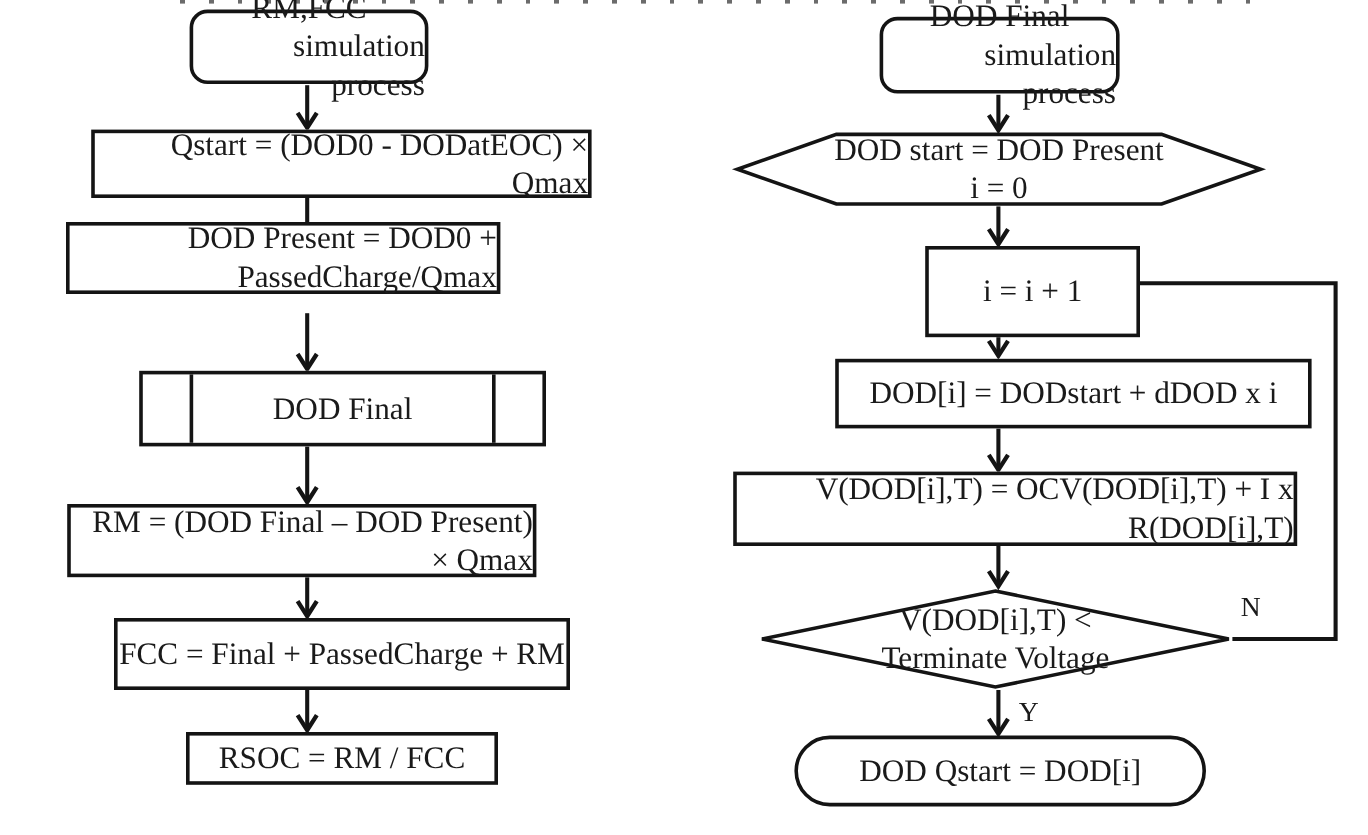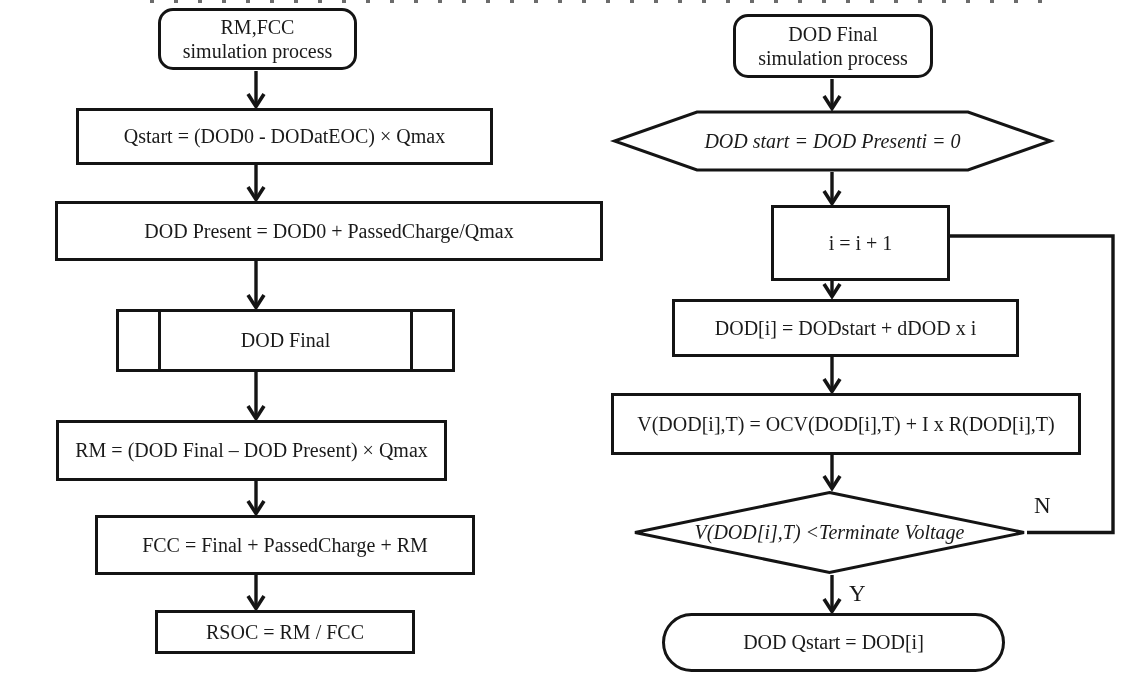--- a/index.html
+++ b/index.html
@@ -7,28 +7,28 @@
     position:relative;width:1140px;height:696px;background:#ffffff;overflow:hidden;
     font-family:"Liberation Serif","DejaVu Serif",serif;color:#1a1a1a;
   }
   .wires{position:absolute;left:0;top:0;width:1140px;height:696px;overflow:visible;}
   .wires path{stroke:#141414;fill:none;}
   .shaft{stroke-width:3.4px;}
   .head{stroke-width:3.6px;stroke-linejoin:miter;}
   .node{
     position:absolute;box-sizing:border-box;background:#fff;
     display:flex;flex-direction:column;align-items:center;justify-content:center;
-    text-align:right;font-size:20px;line-height:1.22;z-index:2;
+    text-align:right;font-size:26px;line-height:1.22;z-index:2;
   }
   .proc{border:3px solid #141414;margin-left:28px;}
   .term{border:3.5px solid #141414;border-radius:15px;}
   .oval{border:3.5px solid #141414;border-radius:31px;}
   .shape{border:none;background:transparent;}
   .shape svg{position:absolute;left:0;top:0;overflow:visible;}
-  .shape .lbl{position:relative;z-index:1;display:flex;flex-direction:row;align-items:center;justify-content:center;font-style:italic;}
+  .shape .lbl{position:relative;z-index:1;display:flex;flex-direction:column;align-items:center;justify-content:center;}
   .bar{position:absolute;top:0;bottom:0;width:3px;background:#141414;}
   .edge-label{position:absolute;font-size:23px;z-index:3;}
   .remnant{
     position:absolute;left:150px;top:0;width:905px;height:3px;opacity:.75;
     background:repeating-linear-gradient(90deg,#3a3a3a 0 4px,transparent 4px 24px);
   }
 </style>
 </head>
 <body>
 
@@ -70,21 +70,21 @@
 
   <div class="node term" style="left:158px;top:8px;width:199px;height:62px">
     <div>RM,FCC</div>
     <div>simulation process</div>
   </div>
 
   <div class="node proc" style="left:48px;top:108px;width:417px;height:57px">
     <div>Qstart = (DOD0 - DODatEOC) × Qmax</div>
   </div>
 
-  <div class="node proc" style="left:27px;top:201px;width:548px;height:60px">
+  <div class="node proc" style="left:27px;top:185px;width:362px;height:60px">
     <div>DOD Present = DOD0 + PassedCharge/Qmax</div>
   </div>
 
   <div class="node proc" style="left:88px;top:309px;width:339px;height:63px">
     <div class="bar" style="left:39px"></div>
     <div class="bar" style="right:39px"></div>
     <div>DOD Final</div>
   </div>
 
   <div class="node proc" style="left:28px;top:420px;width:391px;height:61px">
@@ -111,21 +111,21 @@
     <div class="lbl">
       <div>DOD start = DOD Present</div>
       <div>i = 0</div>
     </div>
   </div>
 
   <div class="node proc" style="left:743px;top:205px;width:179px;height:76px">
     <div>i = i + 1</div>
   </div>
 
-  <div class="node proc" style="left:644px;top:299px;width:347px;height:58px">
+  <div class="node proc" style="left:668px;top:299px;width:397px;height:58px">
     <div>DOD[i] = DODstart + dDOD x i</div>
   </div>
 
   <div class="node proc" style="left:583px;top:393px;width:470px;height:62px">
     <div>V(DOD[i],T) = OCV(DOD[i],T) + I x R(DOD[i],T)</div>
   </div>
 
   <div class="node shape" style="left:632px;top:490px;width:395px;height:85px">
     <svg width="395" height="85" viewBox="0 0 395 85">
       <polygon points="197.5,2.5 392,42.5 197.5,82.5 3,42.5" fill="#fff" stroke="#141414" stroke-width="3"></polygon>

